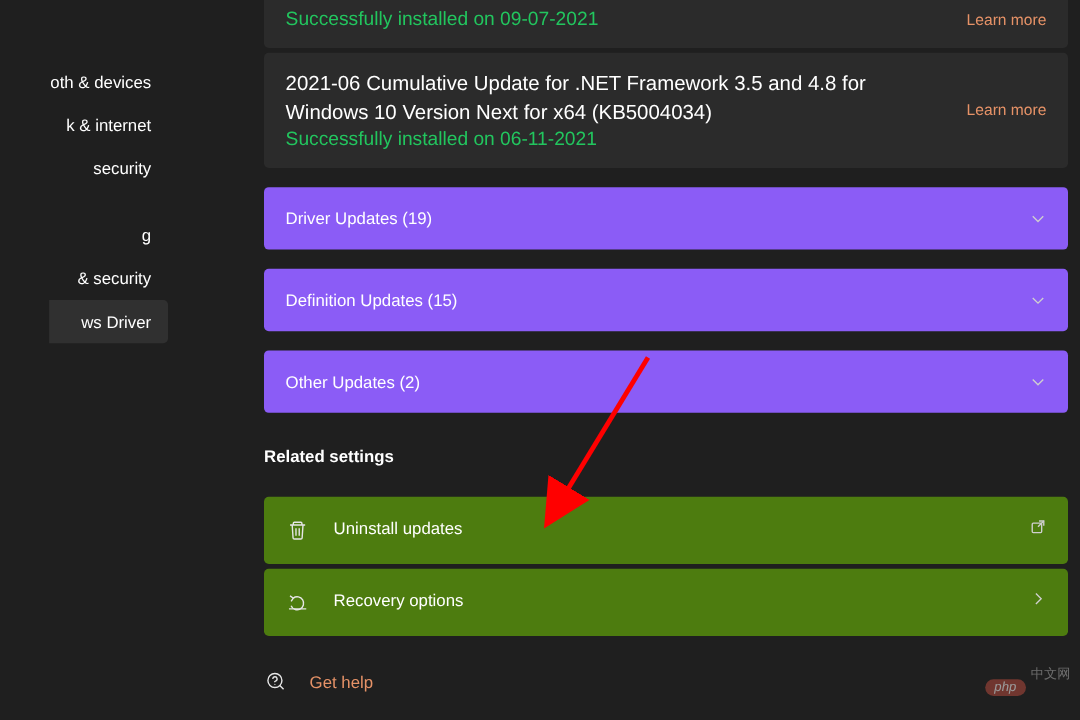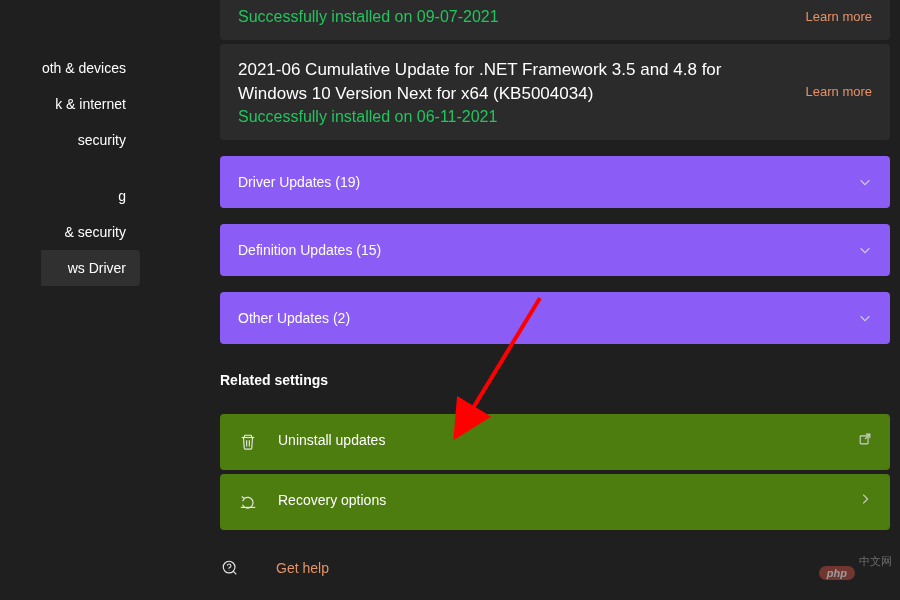--- a/index.html
+++ b/index.html
@@ -17,26 +17,26 @@
 .section-gap { height: 12px; }
 .expand-card { background: #8b5cf6; border-radius: 4px; margin-bottom: 4px; padding: 18px; display: flex; align-items: center; justify-content: space-between; cursor: pointer; }
 .expand-label { font-size: 14px; color: #ffffff; }
 .chev { width: 14px; height: 14px; display: inline-flex; align-items: center; justify-content: center; }
 .chev svg { width: 14px; height: 14px; stroke: #cfcfcf; stroke-width: 1.3; fill: none; }
 .rel-heading { font-size: 14px; font-weight: 600; color: #ffffff; margin: 28px 0 26px 0; }
 .rel-card { background: #4d7c0f; border-radius: 4px; margin-bottom: 4px; padding: 18px; display: flex; align-items: flex-start; gap: 20px; cursor: pointer; }
 .rel-icon { width: 20px; height: 20px; display: inline-flex; align-items: center; justify-content: center; }
 .rel-icon svg { width: 18px; height: 18px; stroke: #e6e6e6; stroke-width: 1.3; fill: none; }
 .rel-label { flex: 1; font-size: 14px; color: #ffffff; }
-.help-row { display: flex; align-items: center; gap: 36px; padding: 24px 0 20px 0; }
+.help-row { display: flex; align-items: center; gap: 18px; padding: 24px 0 20px 0; }
 .help-label { color: #e69267; font-size: 14px; cursor: pointer; }
 .arrow-annot { position: absolute; left: 455px; top: 298px; pointer-events: none; }
 .arrow-annot svg { overflow: visible; }
 .watermark { position: absolute; right: 8px; bottom: 20px; opacity: 0.55; display: flex; align-items: center; gap: 4px; }
-.wm-oval { background: #b34a3d; color: #fff; border-radius: 10px; padding: 1px 8px; font-size: 11px; font-weight: 700; font-style: italic; margin-top: 24px; }
+.wm-oval { background: #b34a3d; color: #fff; border-radius: 10px; padding: 1px 8px; font-size: 11px; font-weight: 400; font-style: italic; margin-top: 24px; }
 .wm-text { color: #aaaaaa; font-size: 11px; }
 </style>
 </head>
 <body>
 
 <div class="layout">
   <div class="sidebar">
     <div class="nav-item">oth &amp; devices</div>
     <div class="nav-item">k &amp; internet</div>
     <div class="nav-item">security</div>

